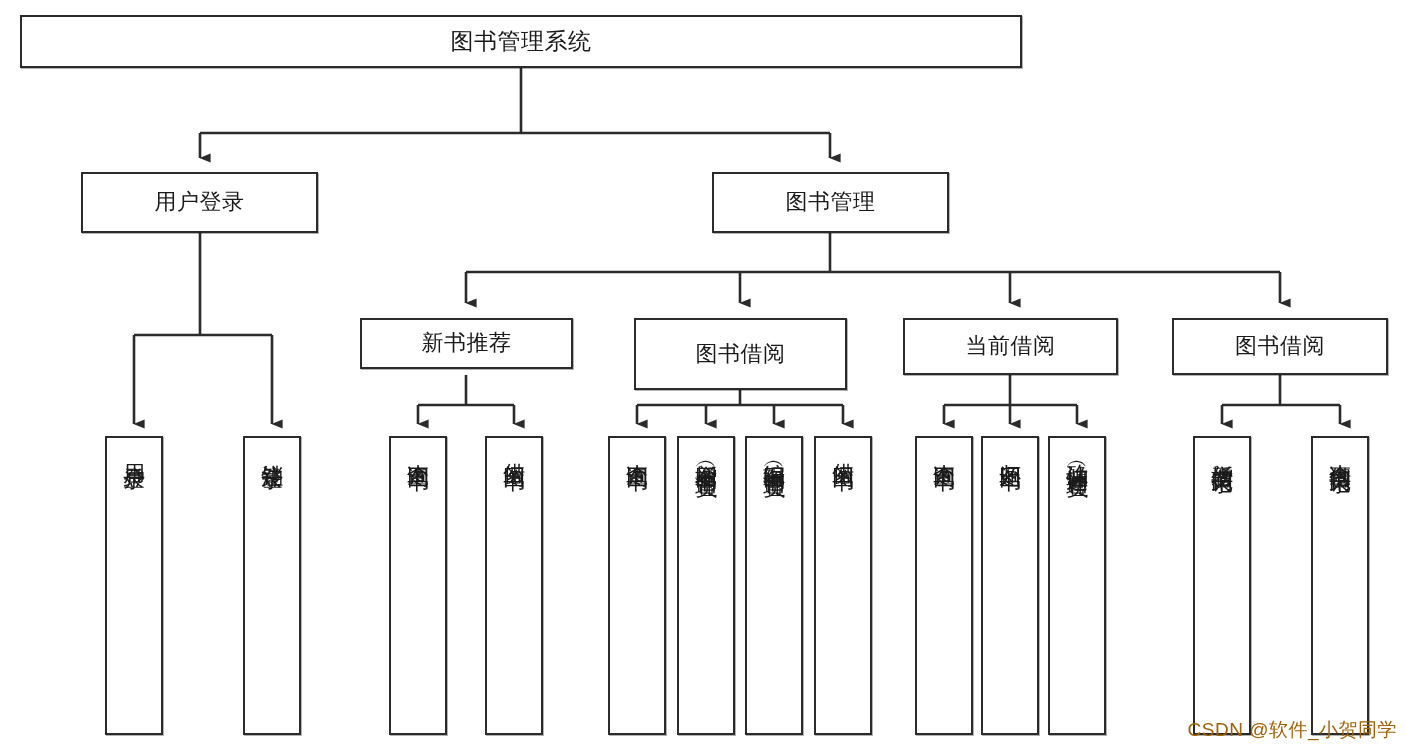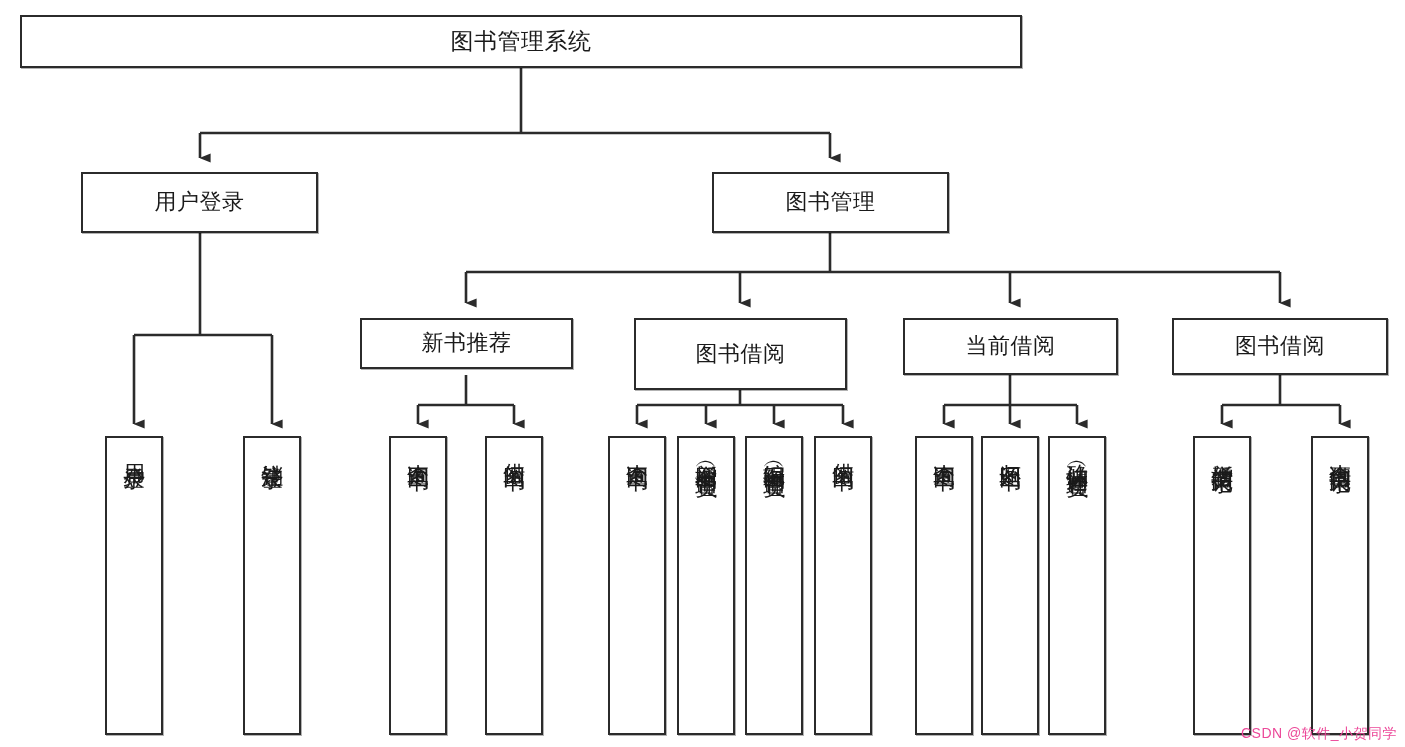--- a/index.html
+++ b/index.html
@@ -56,22 +56,22 @@
     text-orientation: upright;
     font-size: 22px;
     line-height: 1.12;
     letter-spacing: 2px;
     white-space: nowrap;
   }
   .watermark {
     position: absolute;
     right: 8px;
     bottom: 4px;
-    font-size: 14px;
-    color: #ec4899;
+    font-size: 19px;
+    color: #a16207;
     letter-spacing: 0.5px;
     white-space: nowrap;
   }
 </style>
 </head>
 <body>
 
 <div id="canvas">
 
   <svg id="wires" viewBox="0 0 1405 747">

